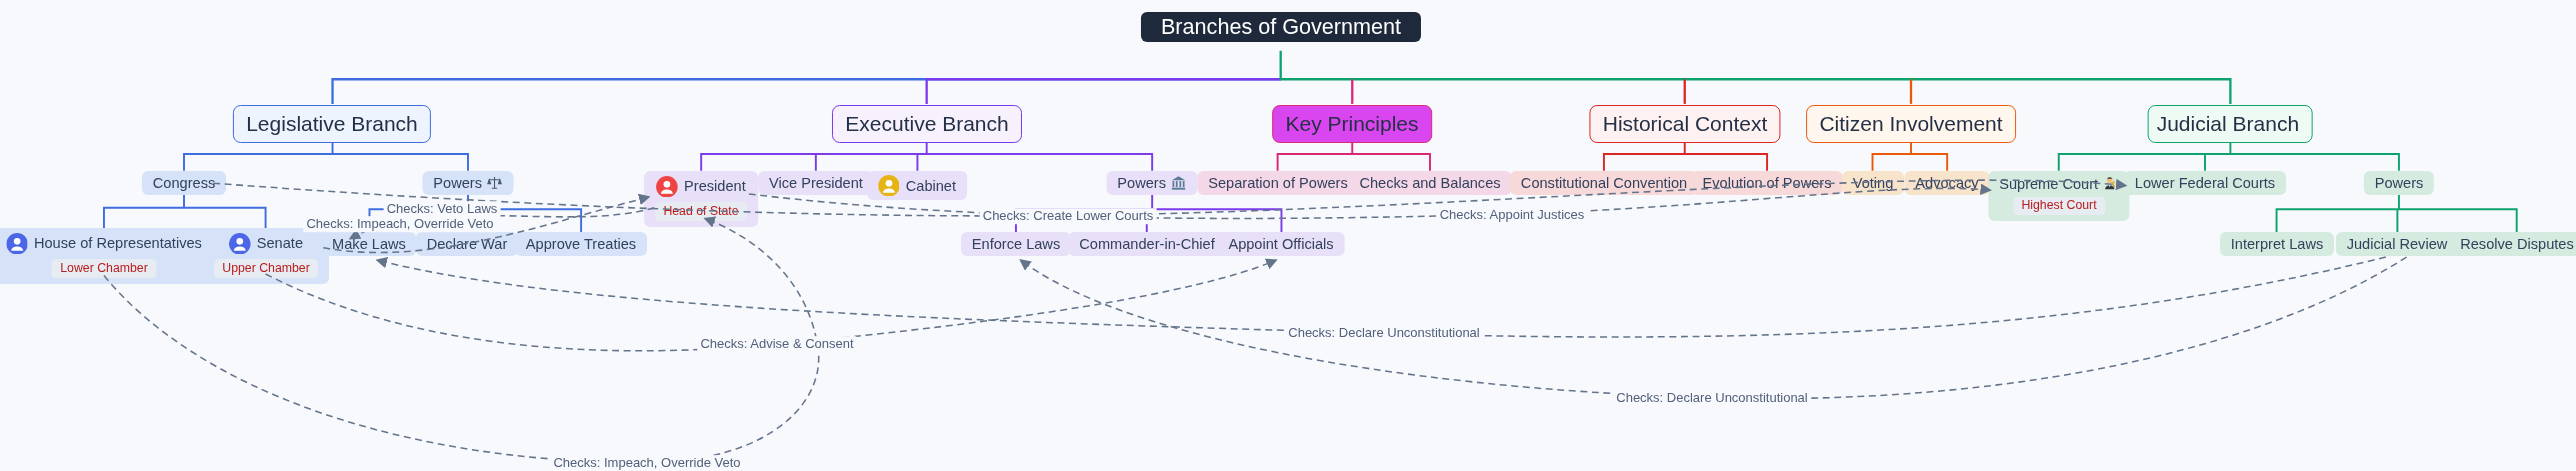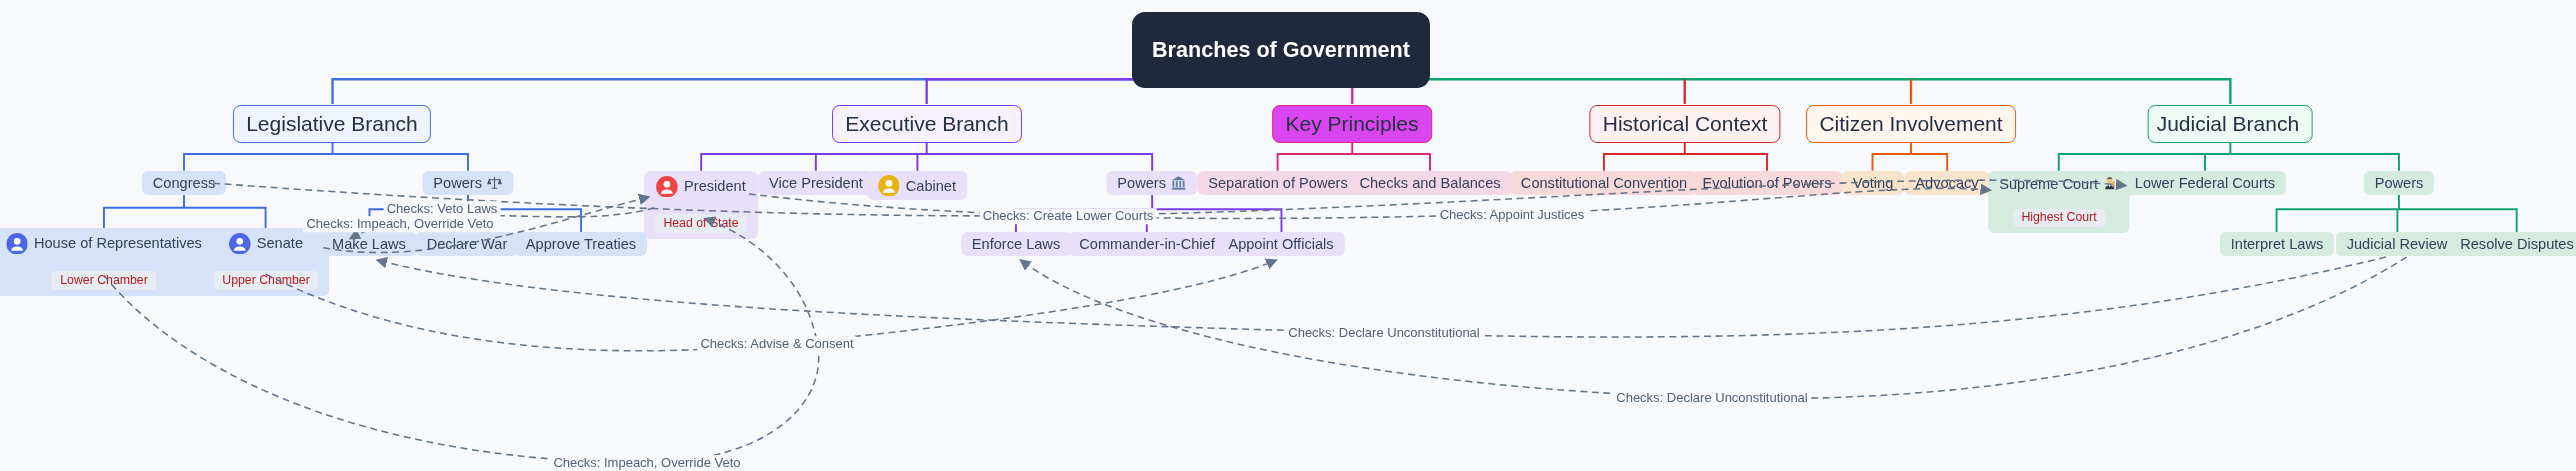--- a/index.html
+++ b/index.html
@@ -3,26 +3,26 @@
 <meta charset="utf-8">
 <style>
   html,body{margin:0;padding:0;background:#f7f9fc;}
   #canvas{position:relative;width:2576px;height:471px;background:#f7f9fc;
           font-family:"Liberation Sans",sans-serif;overflow:hidden;}
   svg.layer{position:absolute;left:0;top:0;width:2576px;height:471px;pointer-events:none;}
   #tree{z-index:1;} #checks{z-index:3;}
   .node{position:absolute;transform:translateX(-50%);white-space:nowrap;z-index:2;
         display:flex;align-items:center;justify-content:center;gap:6.2px;
         border-radius:6.2px;padding:3.8px 10.8px;font-size:14.6px;color:#33415c;}
-  .node.two{flex-direction:column;gap:17px;padding:4.6px 10.8px 6.2px;}
+  .node.two{flex-direction:column;gap:5px;padding:4.6px 10.8px 6.2px;}
   .mainrow{display:flex;align-items:center;gap:6.2px;}
   .tag{background:#e7ebf2;color:#b91c1c;border-radius:4.6px;font-size:12.3px;
        padding:1.5px 8.5px;line-height:1.25;}
-  .root{background:#1e293b;color:#ffffff;font-weight:bold;font-size:21.6px;
-        border-radius:13px;padding:25px 20px;z-index:2;}
+  .root{background:#1e293b;color:#ffffff;font-weight:normal;font-size:21.6px;
+        border-radius:6px;padding:2px 20px;z-index:2;}
   .l1{border:1.5px solid;border-radius:7.7px;font-size:21px;padding:6.2px 12.3px;color:#243046;z-index:2;}
   .l1.blue{border-color:#3e6de0;background:#eef4fd;}
   .l1.purple{border-color:#7c3aed;background:#f6f1fd;}
   .l1.pink{border-color:#db2777;background:#d946ef;}
   .l1.red{border-color:#dc2626;background:#fdf1f1;}
   .l1.orange{border-color:#ea580c;background:#fff7ee;}
   .l1.green{border-color:#0ea36e;background:#eefaf4;}
   .fill-blue{background:#d6e2f7;} .fill-purple{background:#e8e0f8;}
   .fill-pink{background:#f5d8e8;} .fill-red{background:#f7d9d9;}
   .fill-orange{background:#f8e3cb;} .fill-green{background:#d5ebdf;}

